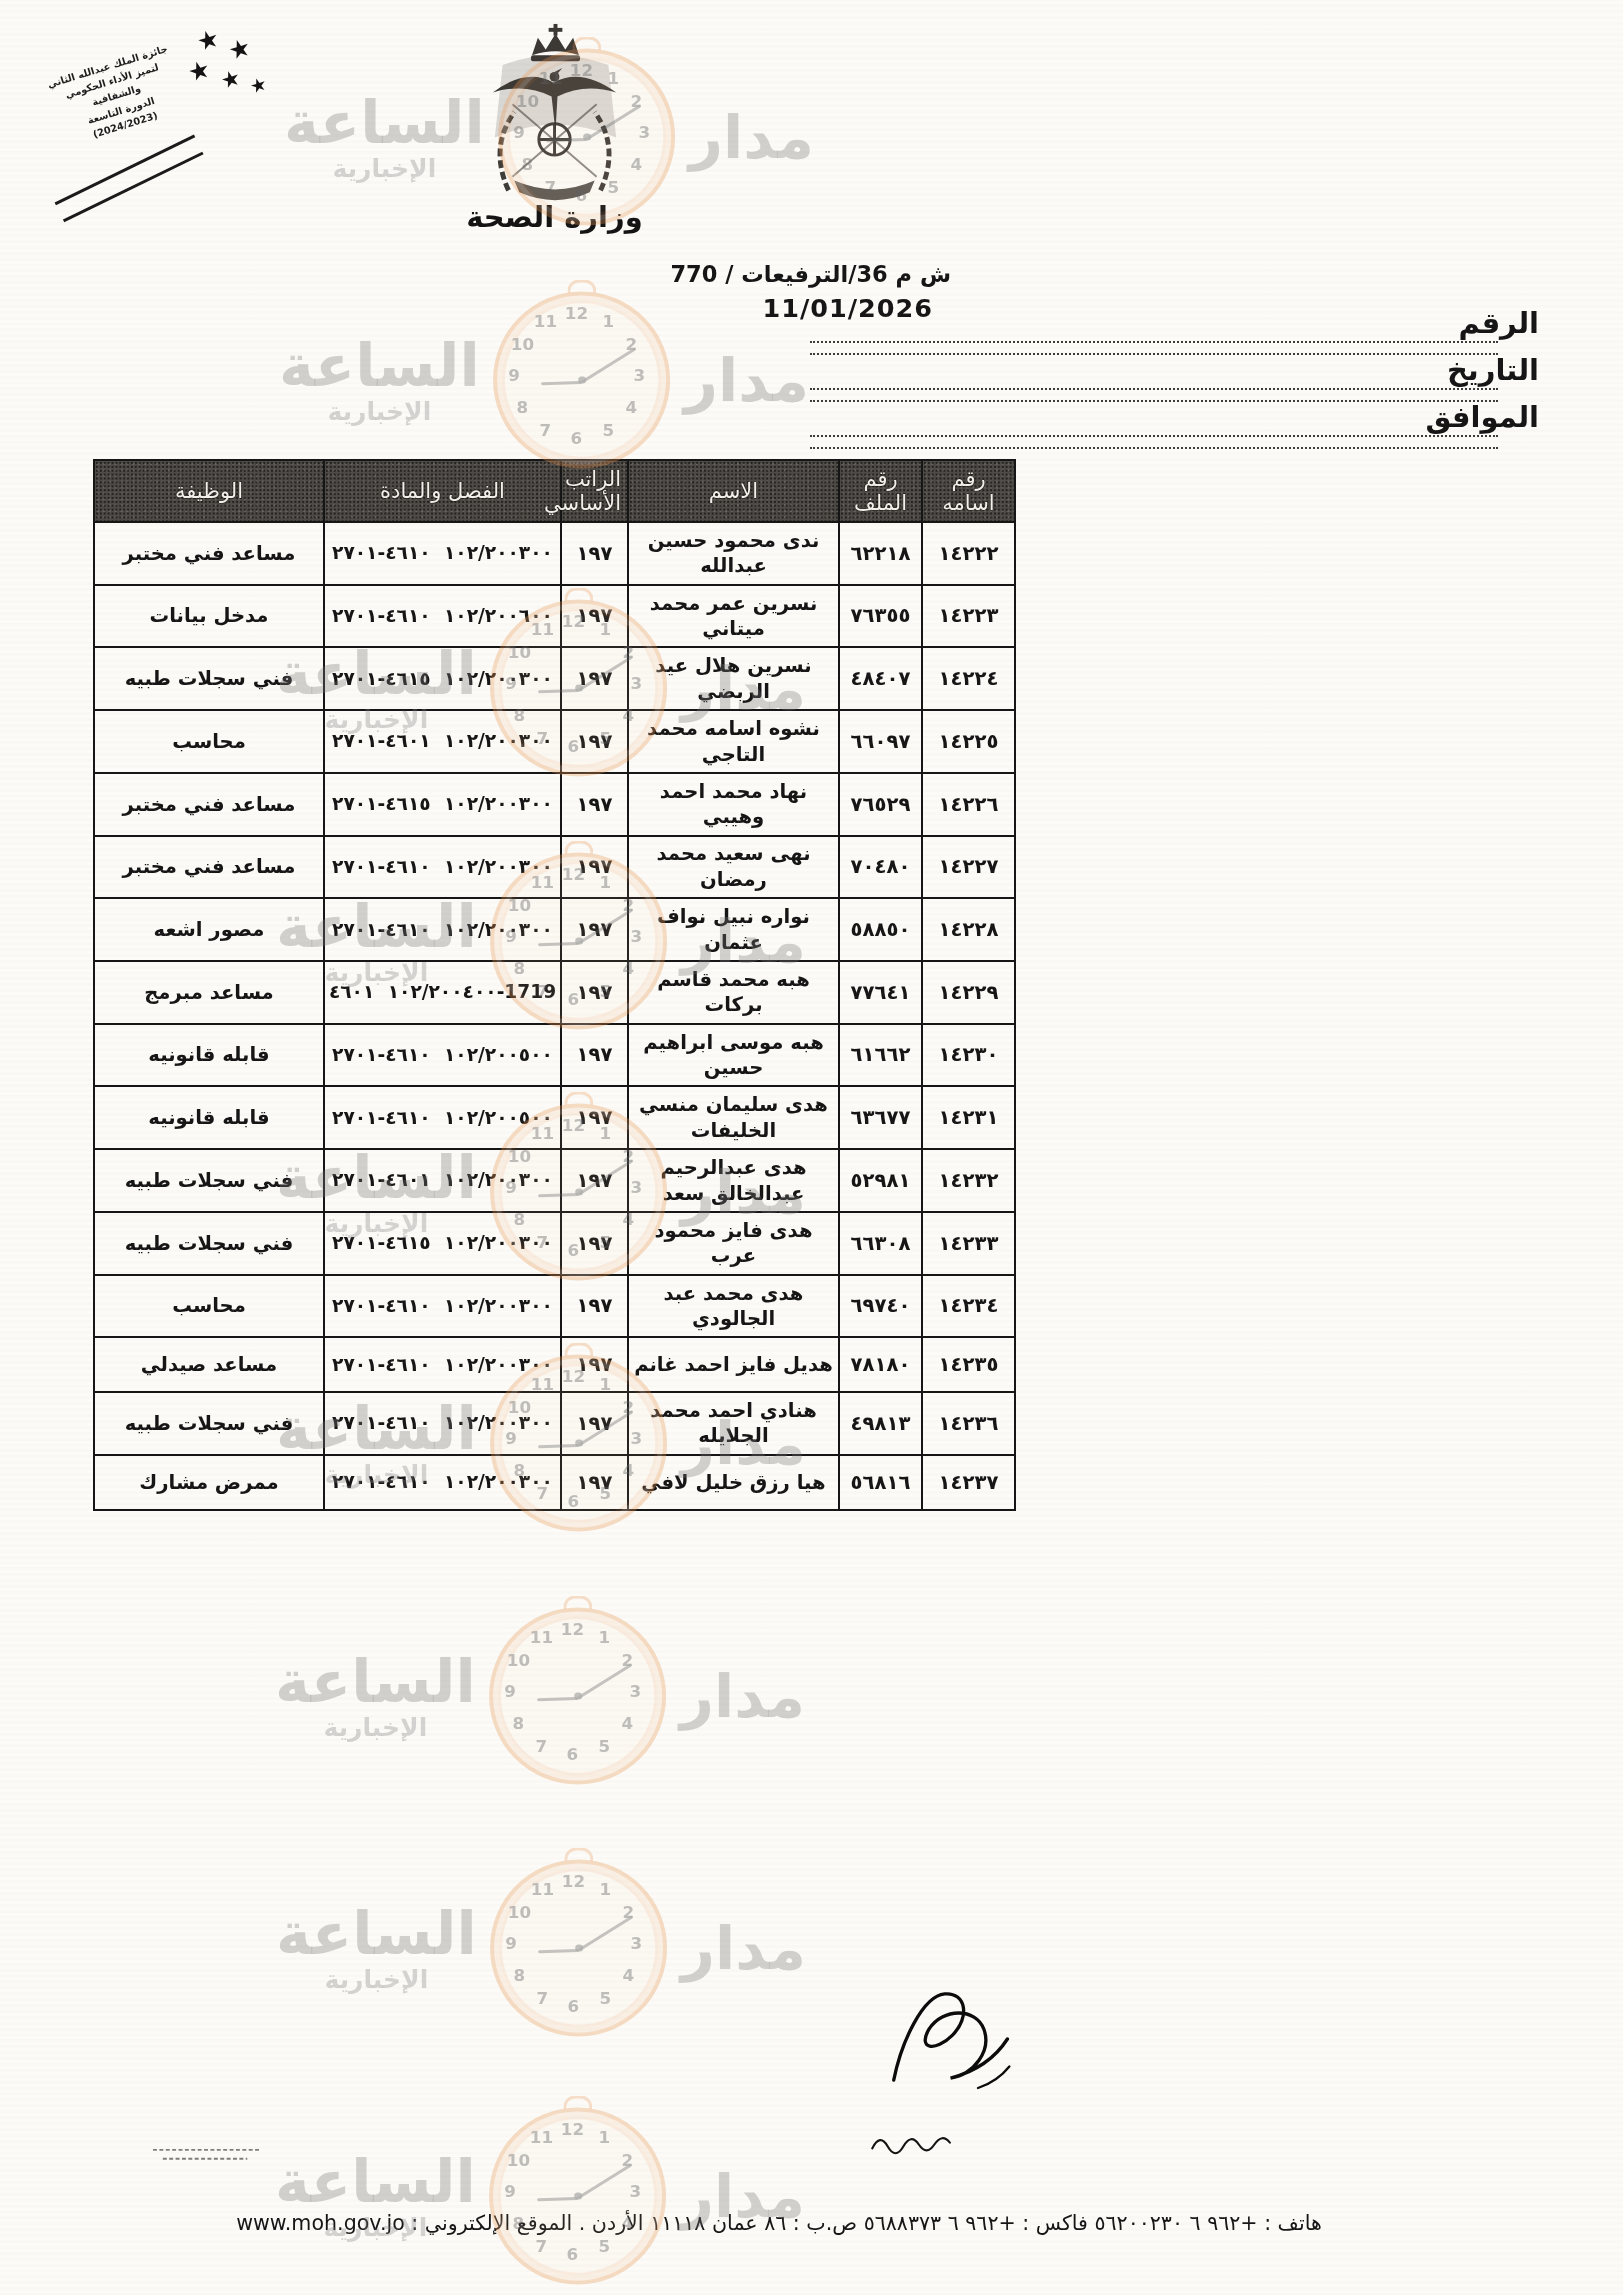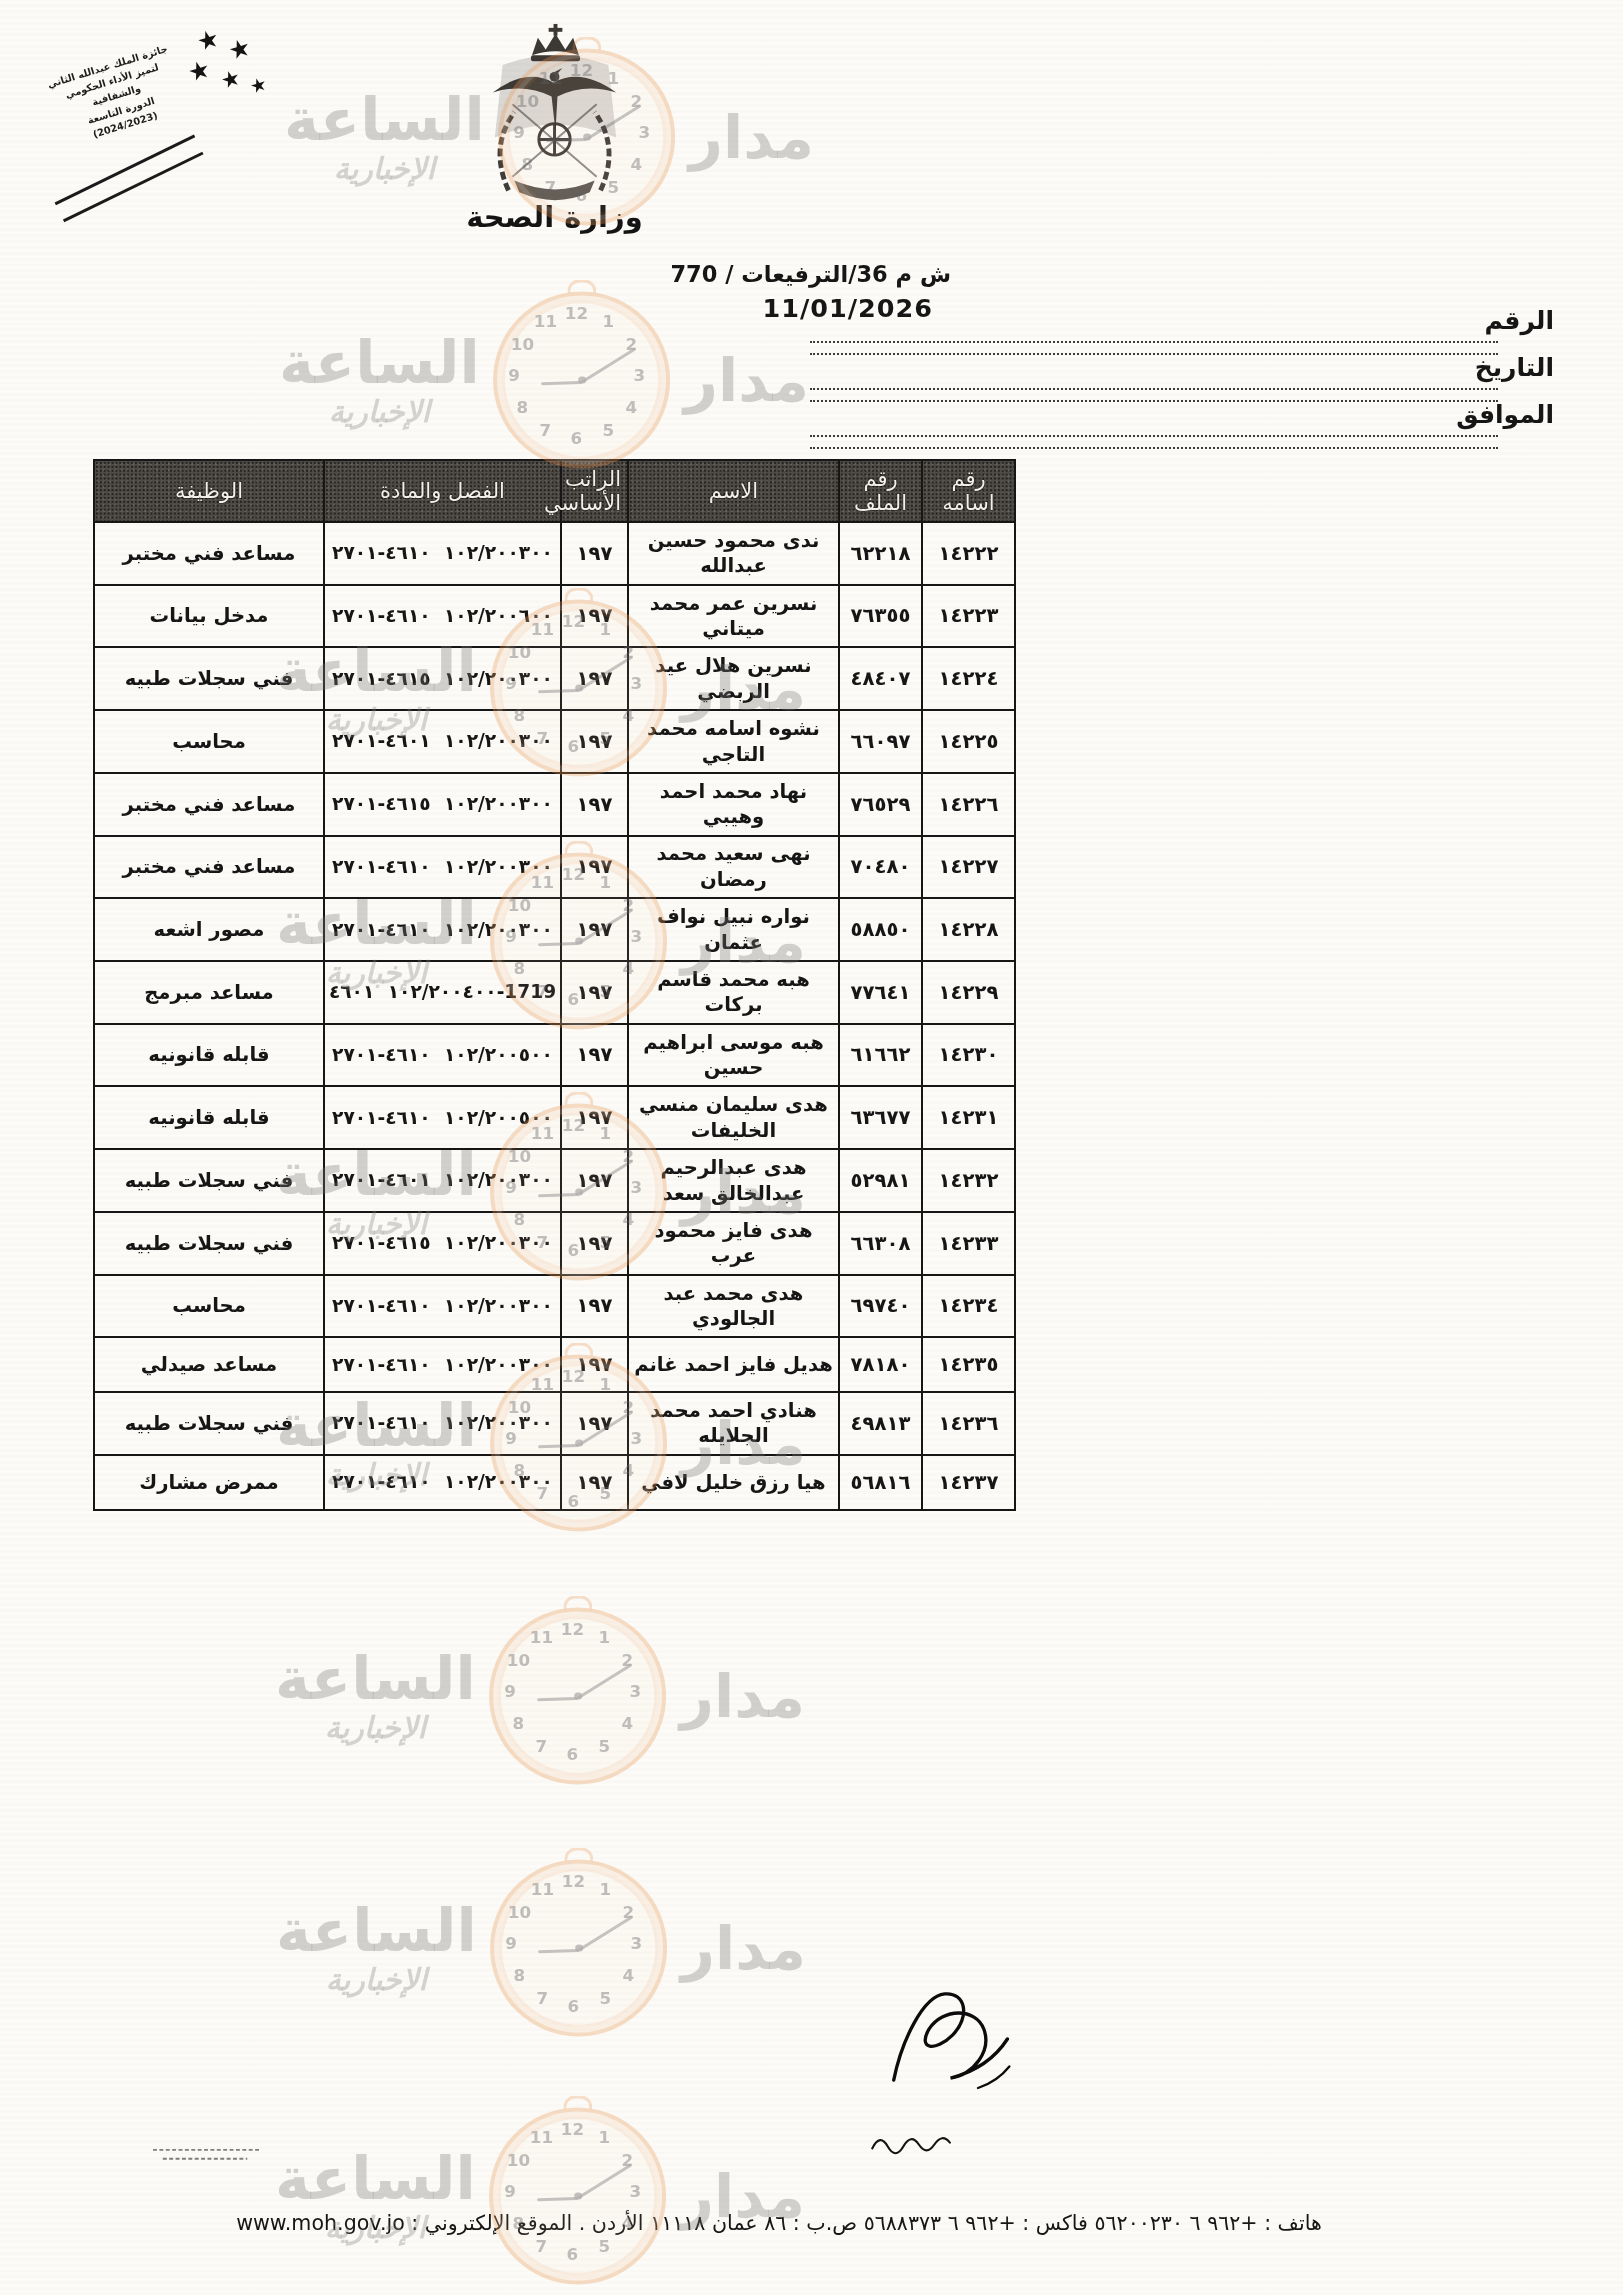--- a/index.html
+++ b/index.html
@@ -27,21 +27,21 @@
 
   
   .coat{position:absolute;left:469px;top:21.6px;z-index:2;}
   .ministry-title{position:absolute;left:439px;top:200px;width:231px;text-align:center;
     font-size:29px;font-weight:bold;color:#141414;z-index:2;letter-spacing:1px;}
 
   
   .ref-block{position:absolute;inset:0;z-index:2;direction:rtl;}
   .ref-line{position:absolute;right:672px;top:261px;font-size:22.5px;font-weight:bold;white-space:nowrap;}
   .date-value{position:absolute;right:690px;top:293px;font-size:25.5px;font-weight:bold;letter-spacing:1px;}
-  .lbl{position:absolute;right:69px;font-size:25px;font-weight:bold;}
+  .lbl{position:absolute;right:84px;font-size:29px;font-weight:bold;}
   .lbl-num{top:306px;} .lbl-date{top:353px;} .lbl-agree{top:400px;}
   .dots{position:absolute;right:125px;width:688px;height:0;border-top:2px dotted #3c3c3c;}
   .d1{top:341px;} .d2{top:353px;} .d3{top:388px;} .d4{top:400px;} .d5{top:435px;} .d6{top:447px;}
 
   
   .doc-table{
     position:absolute;left:93px;top:459px;width:921px;z-index:2;
     border-collapse:collapse;direction:rtl;table-layout:fixed;
   }
   .doc-table th,.doc-table td{border:2.5px solid #161616;text-align:center;vertical-align:middle;}
@@ -67,21 +67,21 @@
     font-size:21.6px;font-weight:bold;z-index:2;}
   .contact{position:absolute;left:196px;width:1166px;top:2211px;text-align:center;
     font-size:20.6px;direction:rtl;z-index:2;font-weight:500;}
 
   
   #wm-layer{position:absolute;inset:0;z-index:4;pointer-events:none;}
   .wm{position:absolute;transform:translate(-50%,-50%);display:flex;align-items:center;gap:13.7px;
     opacity:.52;pointer-events:none;direction:ltr;}
   .wm-left{display:flex;flex-direction:column;align-items:center;}
   .wm-big{font-size:59px;font-weight:bold;color:rgba(120,120,120,.62);line-height:1.05;white-space:nowrap;}
-  .wm-small{font-size:30px;font-weight:bold;color:rgba(125,125,125,.6);white-space:nowrap;font-style:italic;}
+  .wm-small{font-size:25px;font-weight:bold;color:rgba(125,125,125,.6);white-space:nowrap;}
   .wm-clock{position:relative;width:169px;height:169px;flex:0 0 auto;border-radius:50%;
     border:4.9px solid rgba(231,142,74,.55);
     background:rgba(248,206,172,.14);
     box-shadow:inset 0 0 0 4.9px rgba(252,240,230,.35), inset 0 0 0 7.8px rgba(231,142,74,.22);}
   .wm-clock::before{content:"";position:absolute;left:50%;top:-15.7px;transform:translateX(-50%);
     width:23.5px;height:10.8px;border:3.9px solid rgba(231,142,74,.5);border-bottom:none;border-radius:11.8px 11.8px 0 0;}
   .wm-num{position:absolute;transform:translate(-50%,-50%);font-size:16.7px;font-weight:bold;
     color:rgba(105,105,105,.8);}
   .wm-hand{position:absolute;left:50%;top:50%;transform-origin:0 50%;background:rgba(105,105,105,.72);
     border-radius:2px;height:3.4px;}

